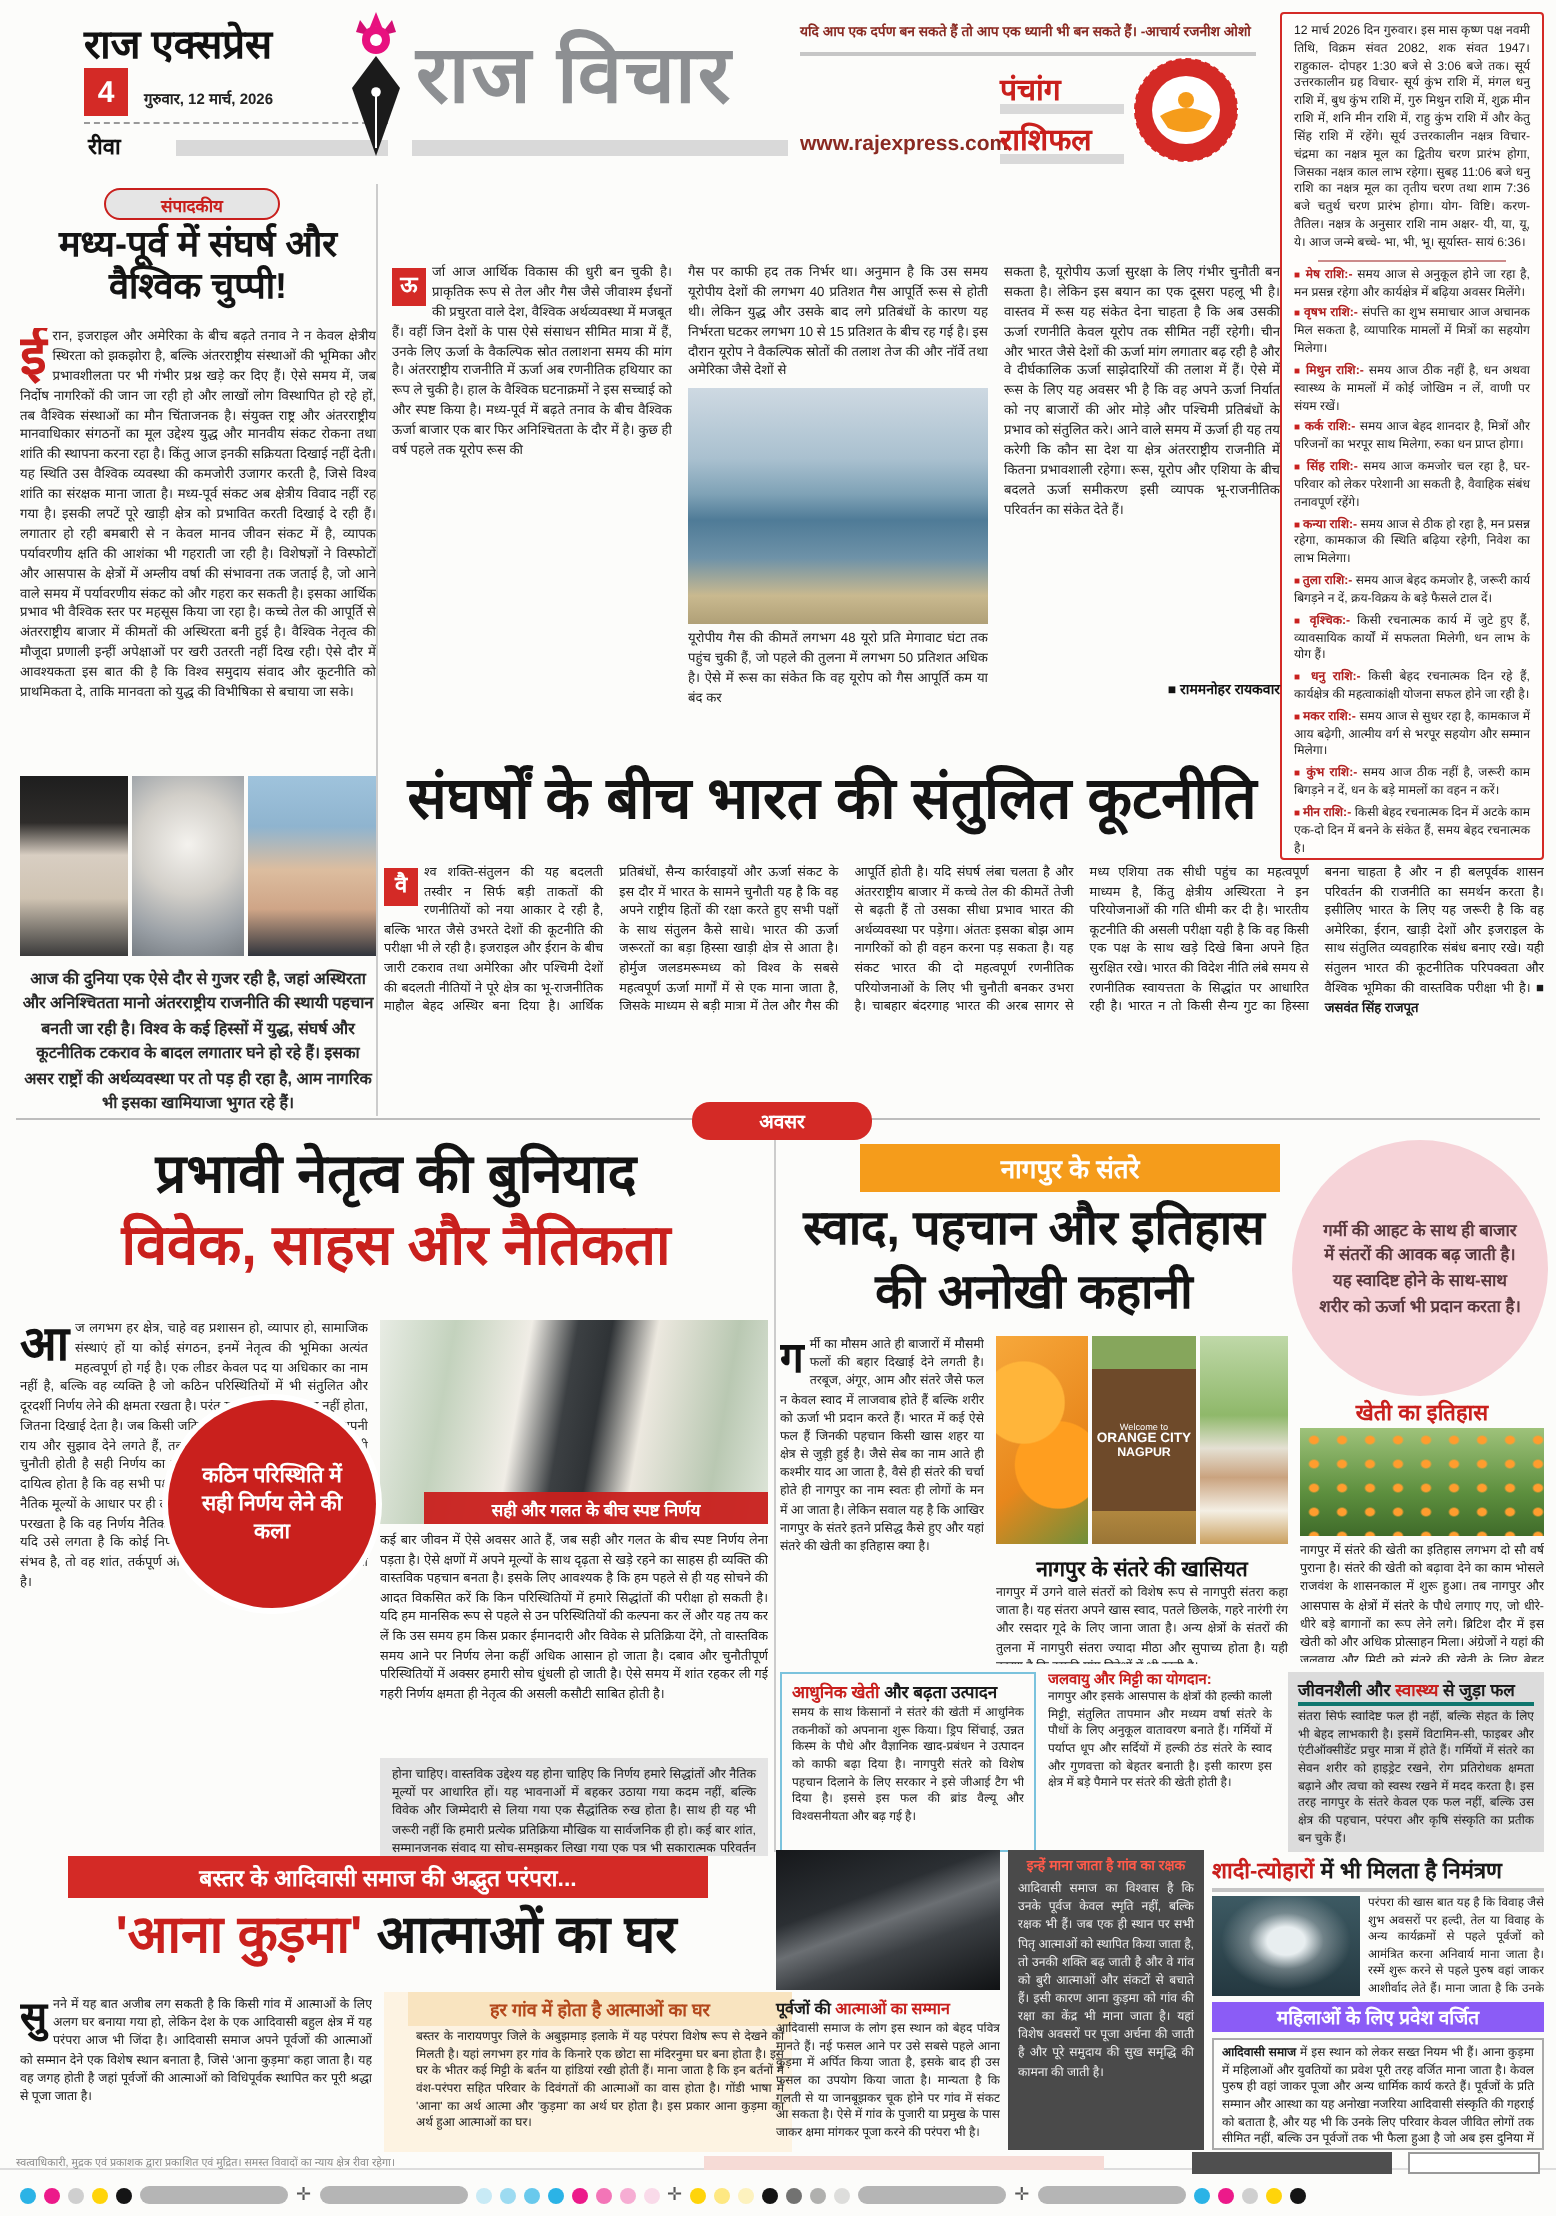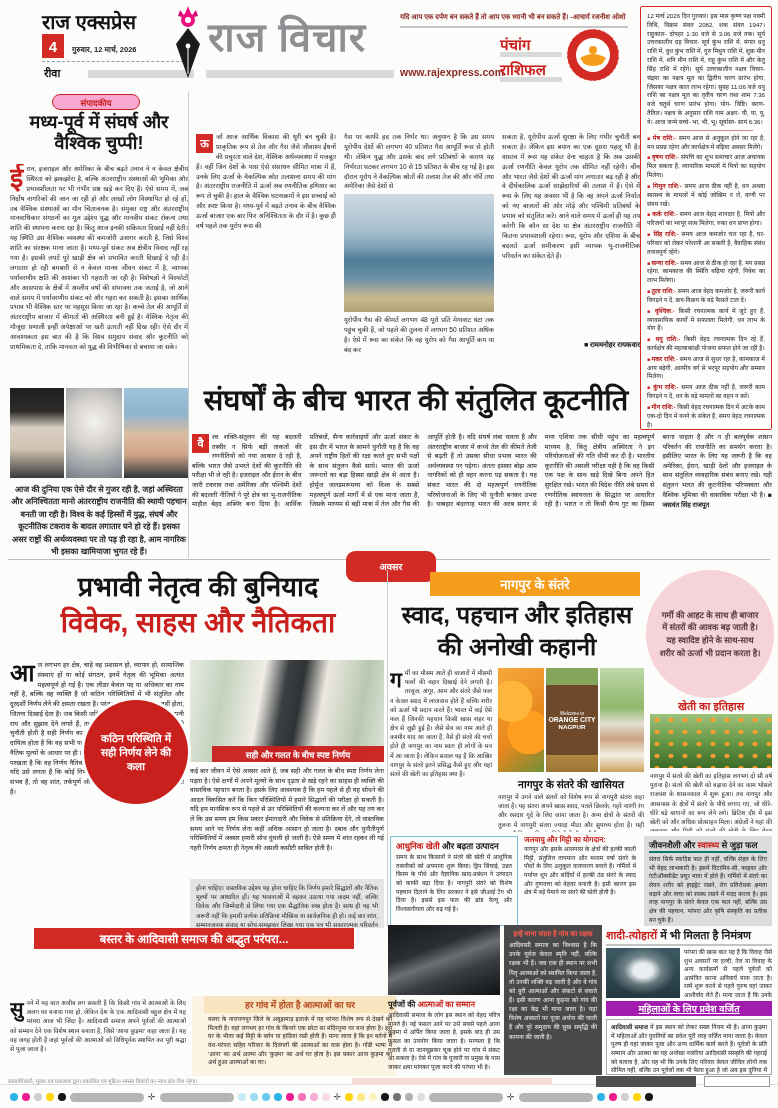--- a/index.html
+++ b/index.html
@@ -86,21 +86,21 @@
       <div class="zitem"><span class="zname">कन्या राशि:-</span> <span>समय आज से ठीक हो रहा है, मन प्रसन्न रहेगा, कामकाज की स्थिति बढ़िया रहेगी, निवेश का लाभ मिलेगा।</span></div>
       <div class="zitem"><span class="zname">तुला राशि:-</span> <span>समय आज बेहद कमजोर है, जरूरी कार्य बिगड़ने न दें, क्रय-विक्रय के बड़े फैसले टाल दें।</span></div>
       <div class="zitem"><span class="zname">वृश्चिक:-</span> <span>किसी रचनात्मक कार्य में जुटे हुए हैं, व्यावसायिक कार्यों में सफलता मिलेगी, धन लाभ के योग हैं।</span></div>
       <div class="zitem"><span class="zname">धनु राशि:-</span> <span>किसी बेहद रचनात्मक दिन रहे हैं, कार्यक्षेत्र की महत्वाकांक्षी योजना सफल होने जा रही है।</span></div>
       <div class="zitem"><span class="zname">मकर राशि:-</span> <span>समय आज से सुधर रहा है, कामकाज में आय बढ़ेगी, आत्मीय वर्ग से भरपूर सहयोग और सम्मान मिलेगा।</span></div>
       <div class="zitem"><span class="zname">कुंभ राशि:-</span> <span>समय आज ठीक नहीं है, जरूरी काम बिगड़ने न दें, धन के बड़े मामलों का वहन न करें।</span></div>
       <div class="zitem"><span class="zname">मीन राशि:-</span> <span>किसी बेहद रचनात्मक दिन में अटके काम एक-दो दिन में बनने के संकेत हैं, समय बेहद रचनात्मक है।</span></div>
     </div>
   </div>
 
-  <div class="abs" style="left:52px;top:94px;width:86px;height:14px;border:1px solid #c9201d;border-radius:8px;color:#c9201d;font-size:8.5px;font-weight:800;display:flex;align-items:center;justify-content:center;background:#f9a8d4;">संपादकीय</div>
+  <div class="abs" style="left:52px;top:94px;width:86px;height:14px;border:1px solid #c9201d;border-radius:8px;color:#c9201d;font-size:8.5px;font-weight:800;display:flex;align-items:center;justify-content:center;background:#e5e5e5;">संपादकीय</div>
   <div class="abs hl" style="left:10px;top:112px;width:178px;font-size:18px;">मध्य-पूर्व में संघर्ष और वैश्विक चुप्पी!</div>
   <div class="abs bt" style="left:10px;top:164px;width:178px;height:219px;">
     <span class="dc" style="font-size:27px;color:#c9201d;">ई</span><span>रान, इजराइल और अमेरिका के बीच बढ़ते तनाव ने न केवल क्षेत्रीय स्थिरता को झकझोरा है, बल्कि अंतरराष्ट्रीय संस्थाओं की भूमिका और प्रभावशीलता पर भी गंभीर प्रश्न खड़े कर दिए हैं। ऐसे समय में, जब निर्दोष नागरिकों की जान जा रही हो और लाखों लोग विस्थापित हो रहे हों, तब वैश्विक संस्थाओं का मौन चिंताजनक है। संयुक्त राष्ट्र और अंतरराष्ट्रीय मानवाधिकार संगठनों का मूल उद्देश्य युद्ध और मानवीय संकट रोकना तथा शांति की स्थापना करना रहा है। किंतु आज इनकी सक्रियता दिखाई नहीं देती। यह स्थिति उस वैश्विक व्यवस्था की कमजोरी उजागर करती है, जिसे विश्व शांति का संरक्षक माना जाता है। मध्य-पूर्व संकट अब क्षेत्रीय विवाद नहीं रह गया है। इसकी लपटें पूरे खाड़ी क्षेत्र को प्रभावित करती दिखाई दे रही हैं। लगातार हो रही बमबारी से न केवल मानव जीवन संकट में है, व्यापक पर्यावरणीय क्षति की आशंका भी गहराती जा रही है। विशेषज्ञों ने विस्फोटों और आसपास के क्षेत्रों में अम्लीय वर्षा की संभावना तक जताई है, जो आने वाले समय में पर्यावरणीय संकट को और गहरा कर सकती है। इसका आर्थिक प्रभाव भी वैश्विक स्तर पर महसूस किया जा रहा है। कच्चे तेल की आपूर्ति से अंतरराष्ट्रीय बाजार में कीमतों की अस्थिरता बनी हुई है। वैश्विक नेतृत्व की मौजूदा प्रणाली इन्हीं अपेक्षाओं पर खरी उतरती नहीं दिख रही। ऐसे दौर में आवश्यकता इस बात की है कि विश्व समुदाय संवाद और कूटनीति को प्राथमिकता दे, ताकि मानवता को युद्ध की विभीषिका से बचाया जा सके।</span>
   </div>
 
   <div class="abs photo" style="left:10px;top:388px;width:178px;height:90px;display:flex;gap:2px;">
     <div style="flex:0 0 54px;background:linear-gradient(180deg,#1e1e1e 0%,#2e2c2a 26%,#d8cec2 44%,#cfc3b2 68%,#3a3a3a 100%);"></div>
     <div style="flex:1;background:radial-gradient(circle at 50% 38%,#f4f2ee 0%,#d2cfc9 40%,#9aa0a6 75%,#767c82 100%);"></div>
     <div style="flex:0 0 64px;background:linear-gradient(180deg,#9fc3dc 0%,#8fb4cf 28%,#dcbd9f 52%,#cfa587 74%,#30343c 100%);"></div>
   </div>
@@ -123,21 +123,21 @@
     </div>
   </div>
 
   <div class="abs hl" style="left:196px;top:384px;width:440px;font-size:29px;">संघर्षों के बीच भारत की संतुलित कूटनीति</div>
   <div class="abs" style="left:192px;top:432px;width:580px;height:118px;column-count:5;column-gap:8px;font-size:6.4px;line-height:1.5;text-align:justify;overflow:hidden;">
     <span class="dc-box">वै</span><span>श्व शक्ति-संतुलन की यह बदलती तस्वीर न सिर्फ बड़ी ताकतों की रणनीतियों को नया आकार दे रही है, बल्कि भारत जैसे उभरते देशों की कूटनीति की परीक्षा भी ले रही है। इजराइल और ईरान के बीच जारी टकराव तथा अमेरिका और पश्चिमी देशों की बदलती नीतियों ने पूरे क्षेत्र का भू-राजनीतिक माहौल बेहद अस्थिर बना दिया है। आर्थिक प्रतिबंधों, सैन्य कार्रवाइयों और ऊर्जा संकट के इस दौर में भारत के सामने चुनौती यह है कि वह अपने राष्ट्रीय हितों की रक्षा करते हुए सभी पक्षों के साथ संतुलन कैसे साधे। भारत की ऊर्जा जरूरतों का बड़ा हिस्सा खाड़ी क्षेत्र से आता है। होर्मुज जलडमरूमध्य को विश्व के सबसे महत्वपूर्ण ऊर्जा मार्गों में से एक माना जाता है, जिसके माध्यम से बड़ी मात्रा में तेल और गैस की आपूर्ति होती है। यदि संघर्ष लंबा चलता है और अंतरराष्ट्रीय बाजार में कच्चे तेल की कीमतें तेजी से बढ़ती हैं तो उसका सीधा प्रभाव भारत की अर्थव्यवस्था पर पड़ेगा। अंततः इसका बोझ आम नागरिकों को ही वहन करना पड़ सकता है। यह संकट भारत की दो महत्वपूर्ण रणनीतिक परियोजनाओं के लिए भी चुनौती बनकर उभरा है। चाबहार बंदरगाह भारत की अरब सागर से मध्य एशिया तक सीधी पहुंच का महत्वपूर्ण माध्यम है, किंतु क्षेत्रीय अस्थिरता ने इन परियोजनाओं की गति धीमी कर दी है। भारतीय कूटनीति की असली परीक्षा यही है कि वह किसी एक पक्ष के साथ खड़े दिखे बिना अपने हित सुरक्षित रखे। भारत की विदेश नीति लंबे समय से रणनीतिक स्वायत्तता के सिद्धांत पर आधारित रही है। भारत न तो किसी सैन्य गुट का हिस्सा बनना चाहता है और न ही बलपूर्वक शासन परिवर्तन की राजनीति का समर्थन करता है। इसीलिए भारत के लिए यह जरूरी है कि वह अमेरिका, ईरान, खाड़ी देशों और इजराइल के साथ संतुलित व्यवहारिक संबंध बनाए रखे। यही संतुलन भारत की कूटनीतिक परिपक्वता और वैश्विक भूमिका की वास्तविक परीक्षा भी है।</span>
     <b style="font-size:6.6px;">■ जसवंत सिंह राजपूत</b>
   </div>
 
   <div class="abs" style="left:8px;top:559px;width:762px;border-top:1px solid #bdbdbd;"></div>
-  <div class="abs pill" style="left:346px;top:551px;width:90px;height:31px;font-size:9.5px;">अवसर</div>
+  <div class="abs pill" style="left:346px;top:551px;width:90px;height:19px;font-size:9.5px;">अवसर</div>
 
   <div class="abs hl" style="left:14px;top:572px;width:368px;font-size:27px;">प्रभावी नेतृत्व की बुनियाद</div>
   <div class="abs hl red" style="left:14px;top:607px;width:368px;font-size:28px;">विवेक, साहस और नैतिकता</div>
 
   <div class="abs bt" style="left:10px;top:660px;width:174px;height:268px;font-size:6.5px;">
     <span class="dc" style="font-size:24px;color:#111;">आ</span><span>ज लगभग हर क्षेत्र, चाहे वह प्रशासन हो, व्यापार हो, सामाजिक संस्थाएं हों या कोई संगठन, इनमें नेतृत्व की भूमिका अत्यंत महत्वपूर्ण हो गई है। एक लीडर केवल पद या अधिकार का नाम नहीं है, बल्कि वह व्यक्ति है जो कठिन परिस्थितियों में भी संतुलित और दूरदर्शी निर्णय लेने की क्षमता रखता है। परंतु यह कार्य उतना सरल नहीं होता, जितना दिखाई देता है। जब किसी जटिल स्थिति में अनेक लोग अपनी-अपनी राय और सुझाव देने लगते हैं, तब एक सच्चे लीडर के सामने सबसे बड़ी चुनौती होती है सही निर्णय का चयन। ऐसे समय में एक कुशल लीडर का दायित्व होता है कि वह सभी पक्षों को सुने, परंतु निर्णय विवेक, अनुभव और नैतिक मूल्यों के आधार पर ही ले। सच्चा लीडर हर निर्णय को इस कसौटी पर परखता है कि वह निर्णय नैतिक सिद्धांतों और मूल्यों के अनुरूप है या नहीं। यदि उसे लगता है कि कोई निर्णय उचित नहीं है या उससे बेहतर विकल्प संभव है, तो वह शांत, तर्कपूर्ण और सम्मानजनक ढंग से अपनी बात रखता है।</span>
   </div>
 
   <div class="abs photo" style="left:190px;top:660px;width:194px;height:102px;background:linear-gradient(100deg,#e8ece4 0%,#c3d2bd 18%,#f0ede6 36%,#3c4043 47%,#2f3336 55%,#ece8df 66%,#b9c8b2 85%,#dfe6da 100%);"></div>
   <div class="abs" style="left:212px;top:746px;width:172px;height:16px;background:rgba(201,32,29,.95);color:#fff;font-size:8.5px;font-weight:800;display:flex;align-items:center;justify-content:center;z-index:3;">सही और गलत के बीच स्पष्ट निर्णय</div>
@@ -189,20 +189,23 @@
   </div>
 
   <div class="abs" style="left:644px;top:836px;width:128px;height:90px;background:#dcdcdc;padding:3px 5px;box-sizing:border-box;overflow:hidden;">
     <div style="font-size:8.5px;font-weight:800;border-bottom:2px solid #0f766e;padding-bottom:1px;margin-bottom:2px;">
       <span>जीवनशैली और </span><span class="red">स्वास्थ्य</span><span> से जुड़ा फल</span>
     </div>
     <div class="bt3">संतरा सिर्फ स्वादिष्ट फल ही नहीं, बल्कि सेहत के लिए भी बेहद लाभकारी है। इसमें विटामिन-सी, फाइबर और एंटीऑक्सीडेंट प्रचुर मात्रा में होते हैं। गर्मियों में संतरे का सेवन शरीर को हाइड्रेट रखने, रोग प्रतिरोधक क्षमता बढ़ाने और त्वचा को स्वस्थ रखने में मदद करता है। इस तरह नागपुर के संतरे केवल एक फल नहीं, बल्कि उस क्षेत्र की पहचान, परंपरा और कृषि संस्कृति का प्रतीक बन चुके हैं।</div>
   </div>
 
   <div class="abs" style="left:34px;top:928px;width:320px;height:21px;background:#d42a26;color:#fff;font-size:11.5px;font-weight:800;display:flex;align-items:center;justify-content:center;">बस्तर के आदिवासी समाज की अद्भुत परंपरा...</div>
+  <div class="abs hl" style="left:10px;top:953px;width:376px;font-size:26px;">
+    <span class="red">'आना कुड़मा'</span><span> आत्माओं का घर</span>
+  </div>
 
   <div class="abs bt2" style="left:10px;top:998px;width:176px;height:78px;">
     <span class="dc" style="font-size:20px;color:#111;">सु</span><span>नने में यह बात अजीब लग सकती है कि किसी गांव में आत्माओं के लिए अलग घर बनाया गया हो, लेकिन देश के एक आदिवासी बहुल क्षेत्र में यह परंपरा आज भी जिंदा है। आदिवासी समाज अपने पूर्वजों की आत्माओं को सम्मान देने एक विशेष स्थान बनाता है, जिसे 'आना कुड़मा' कहा जाता है। यह वह जगह होती है जहां पूर्वजों की आत्माओं को विधिपूर्वक स्थापित कर पूरी श्रद्धा से पूजा जाता है।</span>
   </div>
 
   <div class="abs" style="left:192px;top:996px;width:192px;height:80px;background:#fdf3e2;overflow:hidden;padding-left:12px;">
     <div style="background:#f9e4c0;color:#b3471b;font-size:9px;font-weight:800;text-align:center;padding:2px 0;">हर गांव में होता है आत्माओं का घर</div>
     <div class="bt3" style="padding:2px 4px;">बस्तर के नारायणपुर जिले के अबुझमाड़ इलाके में यह परंपरा विशेष रूप से देखने को मिलती है। यहां लगभग हर गांव के किनारे एक छोटा सा मंदिरनुमा घर बना होता है। इस घर के भीतर कई मिट्टी के बर्तन या हांडियां रखी होती हैं। माना जाता है कि इन बर्तनों में वंश-परंपरा सहित परिवार के दिवंगतों की आत्माओं का वास होता है। गोंडी भाषा में 'आना' का अर्थ आत्मा और 'कुड़मा' का अर्थ घर होता है। इस प्रकार आना कुड़मा का अर्थ हुआ आत्माओं का घर।</div>
   </div>
 
@@ -216,21 +219,21 @@
     <div style="color:#ff5a4a;font-size:7px;font-weight:800;text-align:center;margin-bottom:2px;line-height:1.3;">इन्हें माना जाता है गांव का रक्षक</div>
     <div style="color:#f0f0f0;font-size:6.1px;line-height:1.5;text-align:justify;">आदिवासी समाज का विश्वास है कि उनके पूर्वज केवल स्मृति नहीं, बल्कि रक्षक भी हैं। जब एक ही स्थान पर सभी पितृ आत्माओं को स्थापित किया जाता है, तो उनकी शक्ति बढ़ जाती है और वे गांव को बुरी आत्माओं और संकटों से बचाते हैं। इसी कारण आना कुड़मा को गांव की रक्षा का केंद्र भी माना जाता है। यहां विशेष अवसरों पर पूजा अर्चना की जाती है और पूरे समुदाय की सुख समृद्धि की कामना की जाती है।</div>
   </div>
 
   <div class="abs" style="left:606px;top:927px;width:166px;font-size:11px;font-weight:800;border-bottom:2px solid #c4c4c4;padding-bottom:2px;">
     <span class="red">शादी-त्योहारों</span><span> में भी मिलता है निमंत्रण</span>
   </div>
   <div class="abs photo" style="left:606px;top:948px;width:74px;height:50px;background:radial-gradient(ellipse at 50% 45%,#e8eef0 0 18%,rgba(255,255,255,.3) 36%,rgba(0,0,0,0) 62%),linear-gradient(180deg,#3d5a63 0%,#243840 100%);"></div>
   <div class="abs bt3" style="left:684px;top:948px;width:88px;height:50px;font-size:5.9px;">परंपरा की खास बात यह है कि विवाह जैसे शुभ अवसरों पर हल्दी, तेल या विवाह के अन्य कार्यक्रमों से पहले पूर्वजों को आमंत्रित करना अनिवार्य माना जाता है। रस्में शुरू करने से पहले पुरुष वहां जाकर आशीर्वाद लेते हैं। माना जाता है कि उनके आशीर्वाद से ही परिवार में सुख और समृद्धि बनी रहती है।</div>
 
-  <div class="abs" style="left:606px;top:1001px;width:166px;height:15px;background:#a21caf;color:#fff;font-size:9.5px;font-weight:800;display:flex;align-items:center;justify-content:center;text-decoration:underline;">महिलाओं के लिए प्रवेश वर्जित</div>
+  <div class="abs" style="left:606px;top:1001px;width:166px;height:15px;background:#8b5cf6;color:#fff;font-size:9.5px;font-weight:800;display:flex;align-items:center;justify-content:center;">महिलाओं के लिए प्रवेश वर्जित</div>
   <div class="abs" style="left:606px;top:1019px;width:166px;height:56px;border:1px solid #aaa;padding:3px 4px;box-sizing:border-box;font-size:6.0px;line-height:1.45;text-align:justify;overflow:hidden;">
     <b>आदिवासी समाज</b><span> में इस स्थान को लेकर सख्त नियम भी हैं। आना कुड़मा में महिलाओं और युवतियों का प्रवेश पूरी तरह वर्जित माना जाता है। केवल पुरुष ही वहां जाकर पूजा और अन्य धार्मिक कार्य करते हैं। पूर्वजों के प्रति सम्मान और आस्था का यह अनोखा नजरिया आदिवासी संस्कृति की गहराई को बताता है, और यह भी कि उनके लिए परिवार केवल जीवित लोगों तक सीमित नहीं, बल्कि उन पूर्वजों तक भी फैला हुआ है जो अब इस दुनिया में नहीं हैं।</span>
   </div>
 
   <div class="abs" style="left:0;top:1084px;width:778px;border-top:1px solid #ddd;"></div>
   <div class="abs" style="left:8px;top:1077px;width:330px;font-size:5.4px;color:#8a8a8a;">स्वत्वाधिकारी, मुद्रक एवं प्रकाशक द्वारा प्रकाशित एवं मुद्रित। समस्त विवादों का न्याय क्षेत्र रीवा रहेगा।</div>
   <div class="abs" style="left:352px;top:1078px;width:200px;height:7px;background:#f6dbd6;"></div>
   <div class="abs" style="left:596px;top:1076px;width:100px;height:11px;background:#4f4f4f;"></div>
   <div class="abs" style="left:704px;top:1076px;width:66px;height:11px;border:1px solid #999;background:#fff;box-sizing:border-box;"></div>
 

